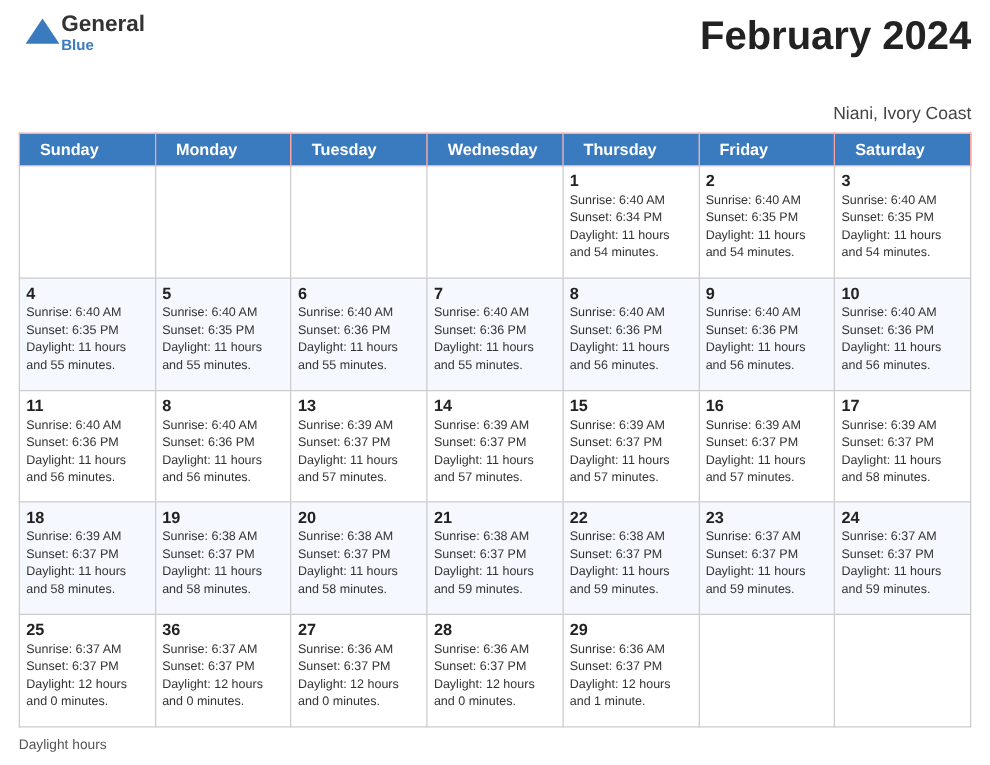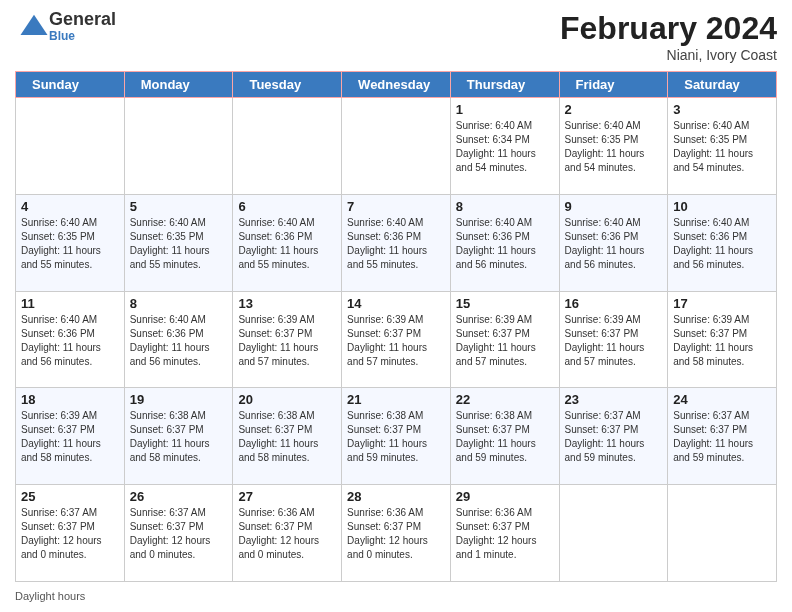--- a/index.html
+++ b/index.html
@@ -52,20 +52,21 @@
       text-align: right;
     }
     .title-month {
       font-size: 32px;
       font-weight: bold;
       color: #222;
     }
     .title-location {
       font-size: 14px;
       color: #444;
+      margin-top: 35px;
     }
     .calendar {
       width: 100%;
       border-collapse: collapse;
       flex: 1;
     }
     .calendar th {
       background: #3a7abf;
       color: #fff;
       text-align: left;
@@ -330,21 +331,21 @@
         </tr>
         <tr>
           <td>
             <span class="day-number">25</span>
             <div class="day-info" style="white-space: pre-line;">Sunrise: 6:37 AM
 Sunset: 6:37 PM
 Daylight: 12 hours
 and 0 minutes.</div>
           </td>
           <td>
-            <span class="day-number">26</span>
+            <span class="day-number">36</span>
             <div class="day-info" style="white-space: pre-line;">Sunrise: 6:37 AM
 Sunset: 6:37 PM
 Daylight: 12 hours
 and 0 minutes.</div>
           </td>
           <td>
             <span class="day-number">27</span>
             <div class="day-info" style="white-space: pre-line;">Sunrise: 6:36 AM
 Sunset: 6:37 PM
 Daylight: 12 hours

